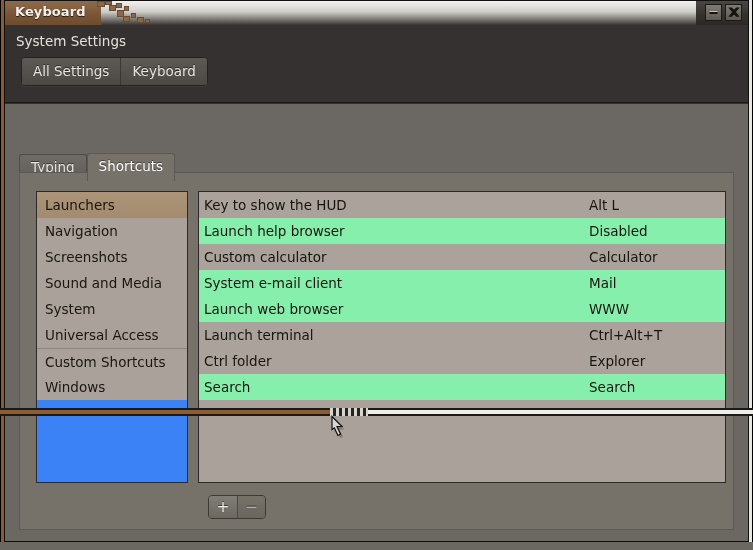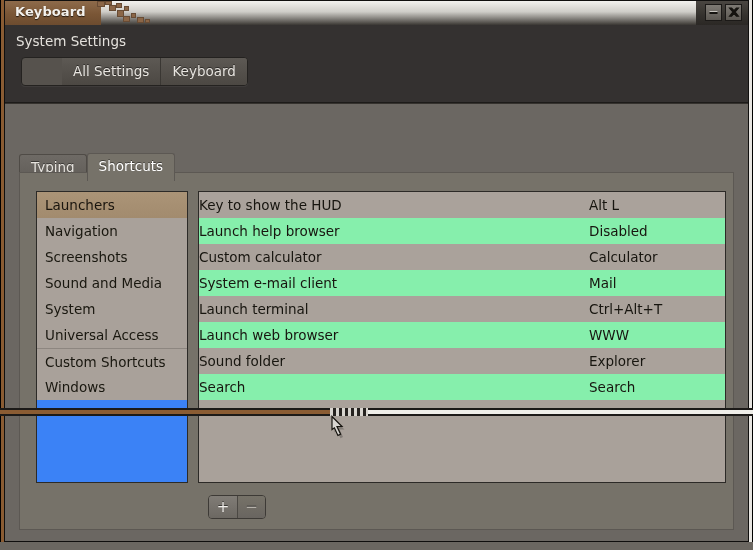--- a/index.html
+++ b/index.html
@@ -135,21 +135,20 @@
     font-size: 13.5px; color: #e4e1dc;
   }
   #crumbs {
     position: absolute; left: 16px; top: 32px;
     display: flex;
     border: 1px solid #242220;
     border-radius: 4px;
     overflow: hidden;
     background: #56524d;
     box-shadow: 0 1px 0 rgba(255,255,255,.05);
-    padding-left: 40px;
   }
   .crumb {
     padding: 5px 11px 6px 11px;
     font-size: 13.5px;
     color: #e8e5e0;
     background: linear-gradient(to bottom, #5d5954, #4c4843);
     cursor: pointer;
     text-shadow: 0 -1px 0 rgba(0,0,0,.5);
   }
   .crumb + .crumb { border-left: 1px solid #3a3733; }
@@ -241,21 +240,21 @@
   .sc-row {
     height: 26px;
     display: flex;
     align-items: center;
     font-size: 13.5px;
     color: #17150f;
     cursor: pointer;
   }
   .sc-row.odd  { background: #aaa29b; }
   .sc-row.even { background: #86efac; }
-  .sc-name { width: 390px; white-space: nowrap; }
+  .sc-name { padding-left: 5px; width: 390px; white-space: nowrap; }
   .sc-key  { white-space: nowrap; }
 
   
   #addremove {
     position: absolute;
     left: 188px; top: 322px;
     display: flex;
     border: 1px solid #3d3a36;
     border-radius: 4px;
     overflow: hidden;
@@ -378,30 +377,30 @@
                 <div class="sc-key">Disabled</div>
               </div>
               <div class="sc-row odd">
                 <div class="sc-name">Custom calculator</div>
                 <div class="sc-key">Calculator</div>
               </div>
               <div class="sc-row even">
                 <div class="sc-name">System e-mail client</div>
                 <div class="sc-key">Mail</div>
               </div>
+              <div class="sc-row even">
+                <div class="sc-name">Launch web browser</div>
+                <div class="sc-key">WWW</div>
+              </div>
               <div class="sc-row odd">
                 <div class="sc-name">Launch terminal</div>
                 <div class="sc-key">Ctrl+Alt+T</div>
               </div>
-              <div class="sc-row even">
-                <div class="sc-name">Launch web browser</div>
-                <div class="sc-key">WWW</div>
-              </div>
               <div class="sc-row odd">
-                <div class="sc-name">Sound folder</div>
+                <div class="sc-name">Ctrl folder</div>
                 <div class="sc-key">Explorer</div>
               </div>
               <div class="sc-row even">
                 <div class="sc-name">Search</div>
                 <div class="sc-key">Search</div>
               </div>
 
             </div>
           </div>
 

